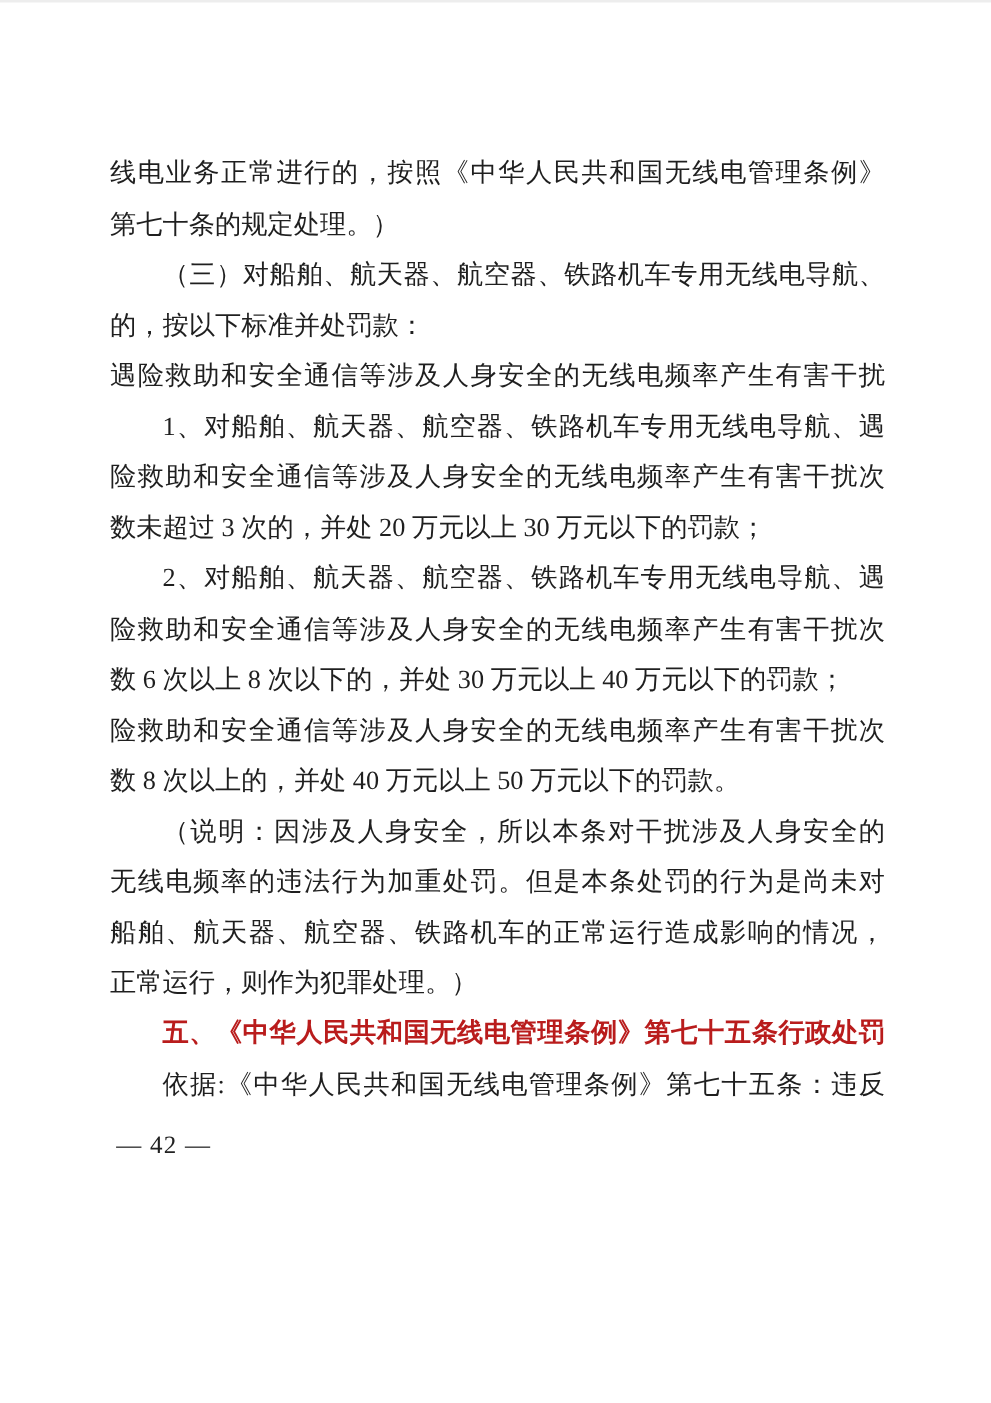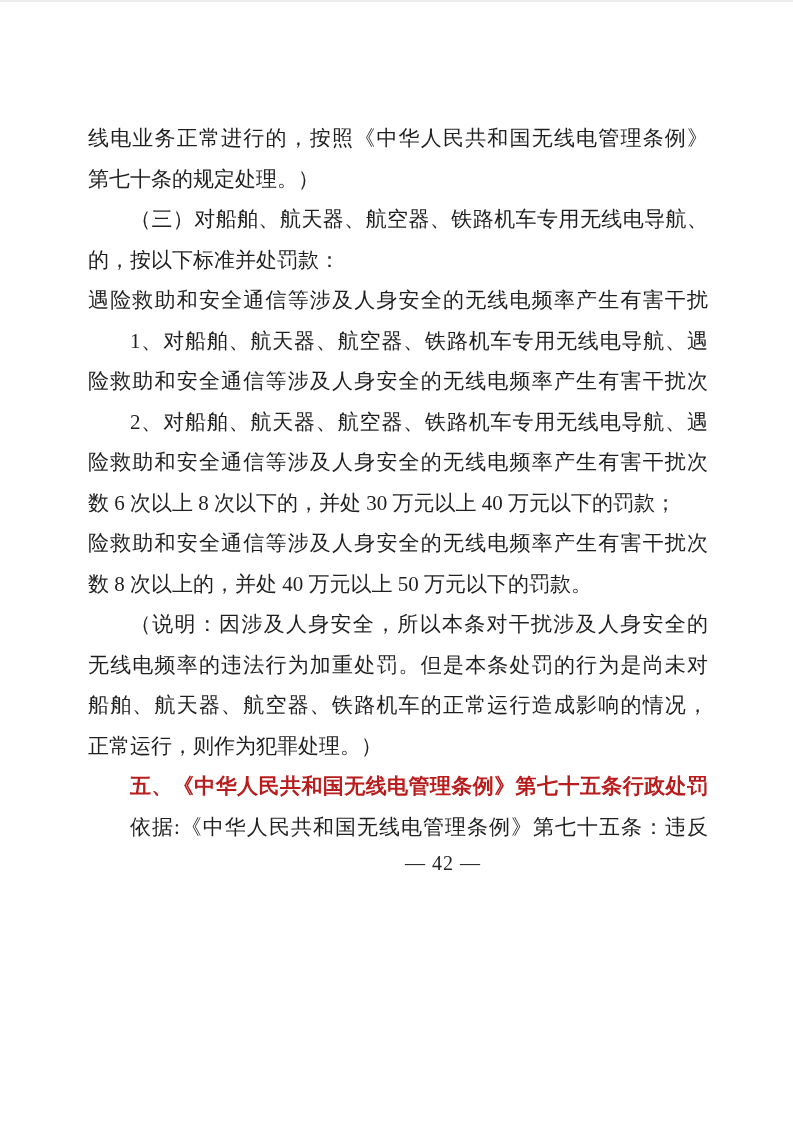--- a/index.html
+++ b/index.html
@@ -38,27 +38,26 @@
     text-justify: inter-character;
   }
   
   .indent { text-indent: 42px; }
   .heading {
     font-family: "Liberation Sans", sans-serif;
     font-weight: 700;
     color: #b91c1c;
   }
   .footer {
-    margin-top: 4px;
+    margin-top: 16px;
     padding-left: 93px;
     font-size: 20px;
     line-height: 24px;
     color: #222222;
     letter-spacing: 1px;
-    text-align: center;
   }
 </style>
 </head>
 <body>
 
 <div class="page">
   <div class="content">
 
     <div class="para">
       <div class="line fill">线电业务正常进行的，按照《中华人民共和国无线电管理条例》</div>
@@ -67,20 +66,21 @@
 
     <div class="para">
       <div class="line fill indent">（三）对船舶、航天器、航空器、铁路机车专用无线电导航、</div>
       <div class="line">的，按以下标准并处罚款：</div>
       <div class="line fill">遇险救助和安全通信等涉及人身安全的无线电频率产生有害干扰</div>
     </div>
 
     <div class="para">
       <div class="line fill indent">1、对船舶、航天器、航空器、铁路机车专用无线电导航、遇</div>
       <div class="line fill">险救助和安全通信等涉及人身安全的无线电频率产生有害干扰次</div>
+      <div class="line">数未超过 3 次的，并处 20 万元以上 30 万元以下的罚款；</div>
     </div>
 
     <div class="para">
       <div class="line fill indent">2、对船舶、航天器、航空器、铁路机车专用无线电导航、遇</div>
       <div class="line fill">险救助和安全通信等涉及人身安全的无线电频率产生有害干扰次</div>
       <div class="line">数 6 次以上 8 次以下的，并处 30 万元以上 40 万元以下的罚款；</div>
     </div>
 
     <div class="para">
       <div class="line fill">险救助和安全通信等涉及人身安全的无线电频率产生有害干扰次</div>

